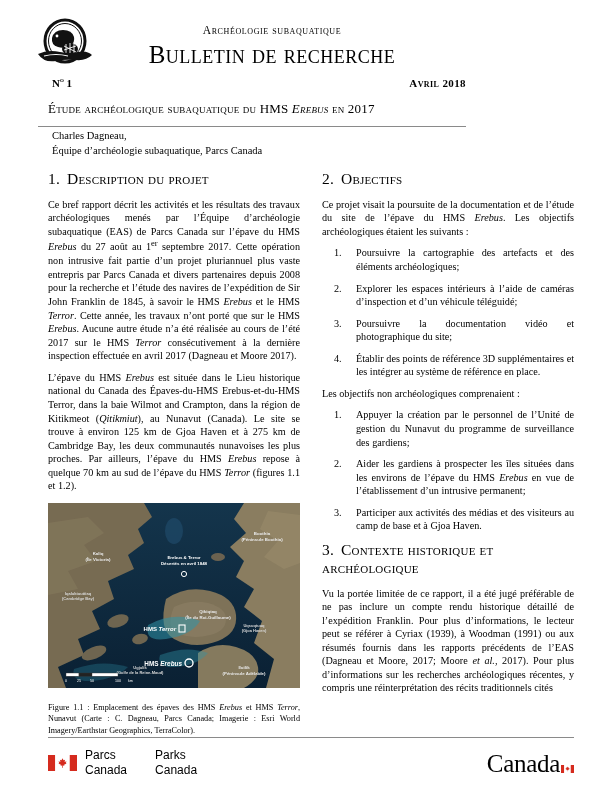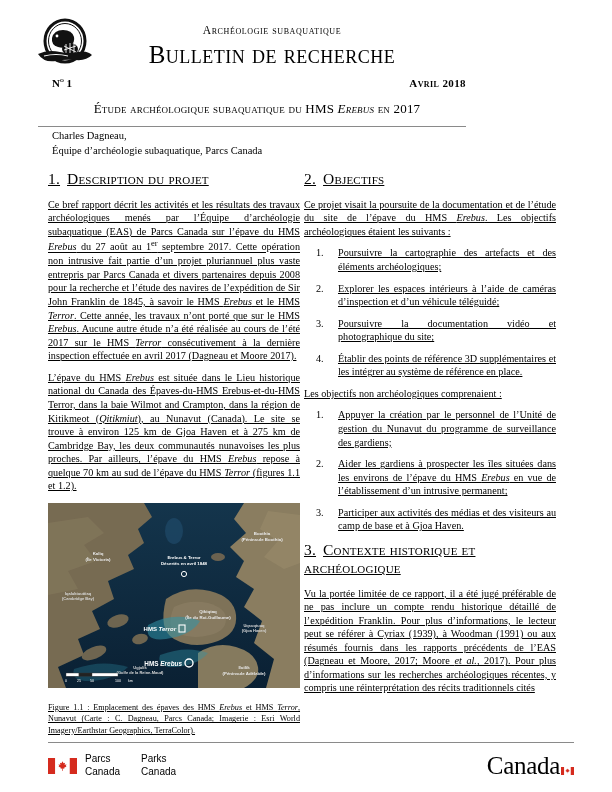--- a/index.html
+++ b/index.html
@@ -77,21 +77,20 @@
   .issue-date {
     position: absolute;
     right: 0;
     top: 2px;
     font-variant: small-caps;
     font-weight: bold;
     font-size: 11px;
     letter-spacing: 0.4px;
   }
   .study-title {
-    text-align: center;
     font-variant: small-caps;
     font-size: 13px;
     letter-spacing: 0.2px;
     margin-top: 12px;
     padding-left: 10px;
   }
   .study-title .ital {
     font-style: italic;
   }
   .rule {
@@ -106,23 +105,22 @@
     padding: 10px 38px 0 52px;
     font-size: 10.5px;
     line-height: 1.45;
   }
 
   
   .columns {
     position: relative;
     padding: 12px 38px 0 48px;
     display: flex;
-    gap: 4px;
+    gap: 22px;
     box-sizing: border-box;
-    text-decoration: underline;
   }
   .col {
     width: 252px;
     flex: 0 0 252px;
   }
   h2.sec {
     font-variant: small-caps;
     font-size: 15.5px;
     font-weight: 400;
     margin: 0 0 9px 0;
@@ -210,23 +208,23 @@
     gap: 8px;
   }
   .flag {
     width: 29px;
     height: 16px;
     position: relative;
     flex: 0 0 29px;
   }
   .pc-words {
     display: flex;
-    gap: 21px;
+    gap: 28px;
     font-family: "Liberation Sans", sans-serif;
-    font-size: 10px;
+    font-size: 12px;
     line-height: 1.25;
   }
   .pc-words div { white-space: nowrap; }
   .wordmark {
     position: relative;
     font-family: "Liberation Serif", serif;
     font-size: 25px;
     letter-spacing: -0.3px;
     line-height: 1;
     padding-right: 14px;

